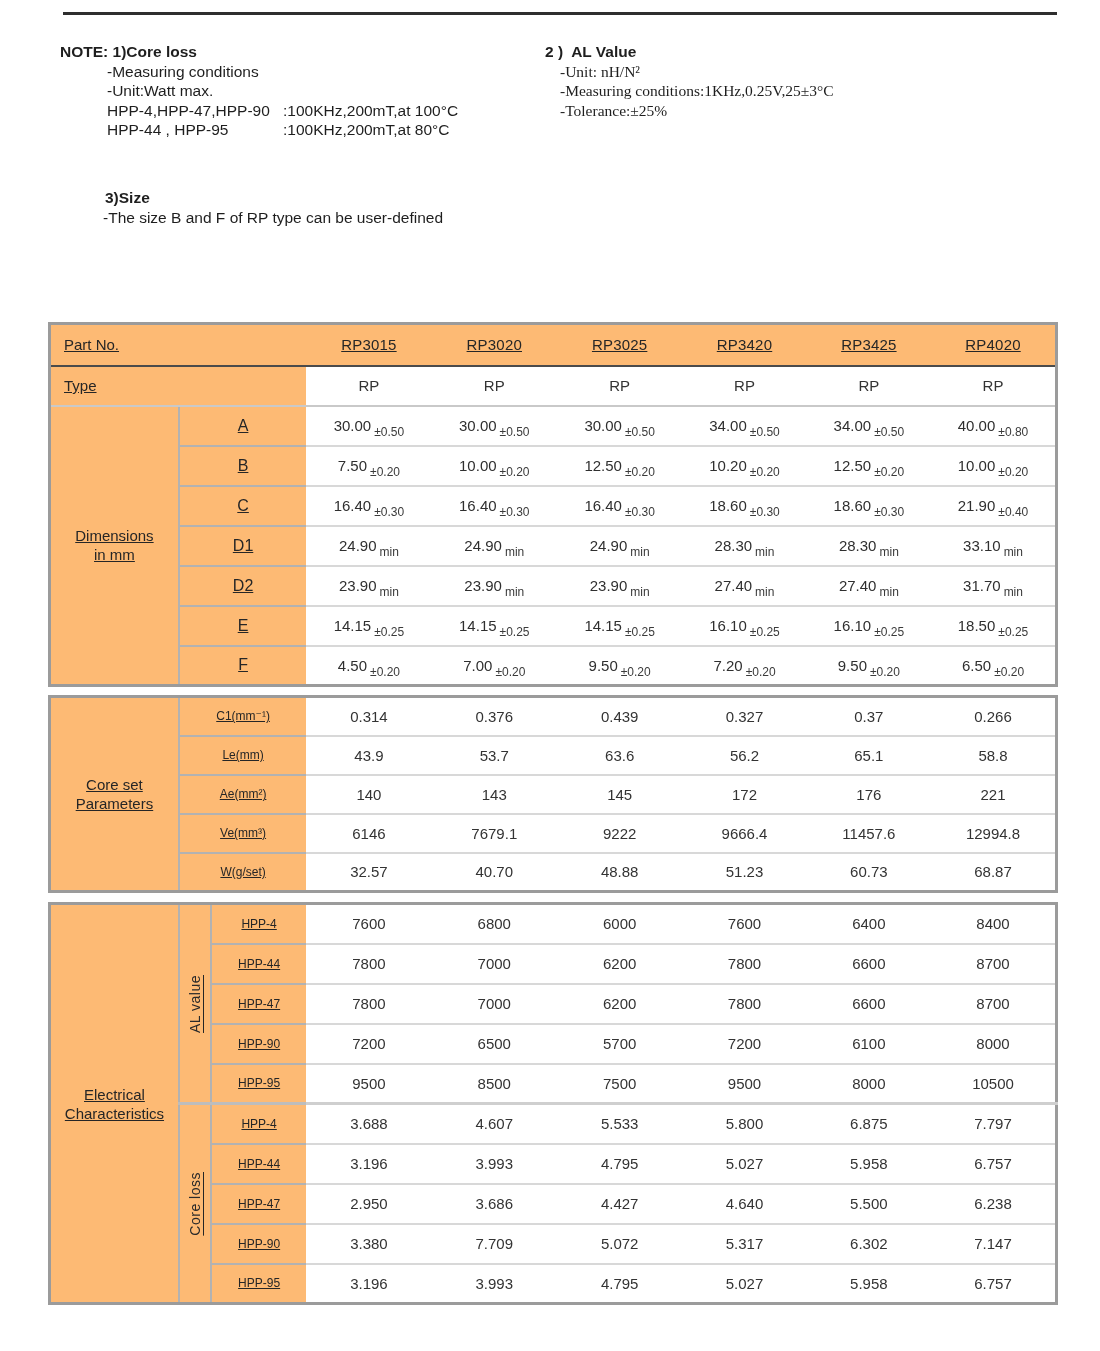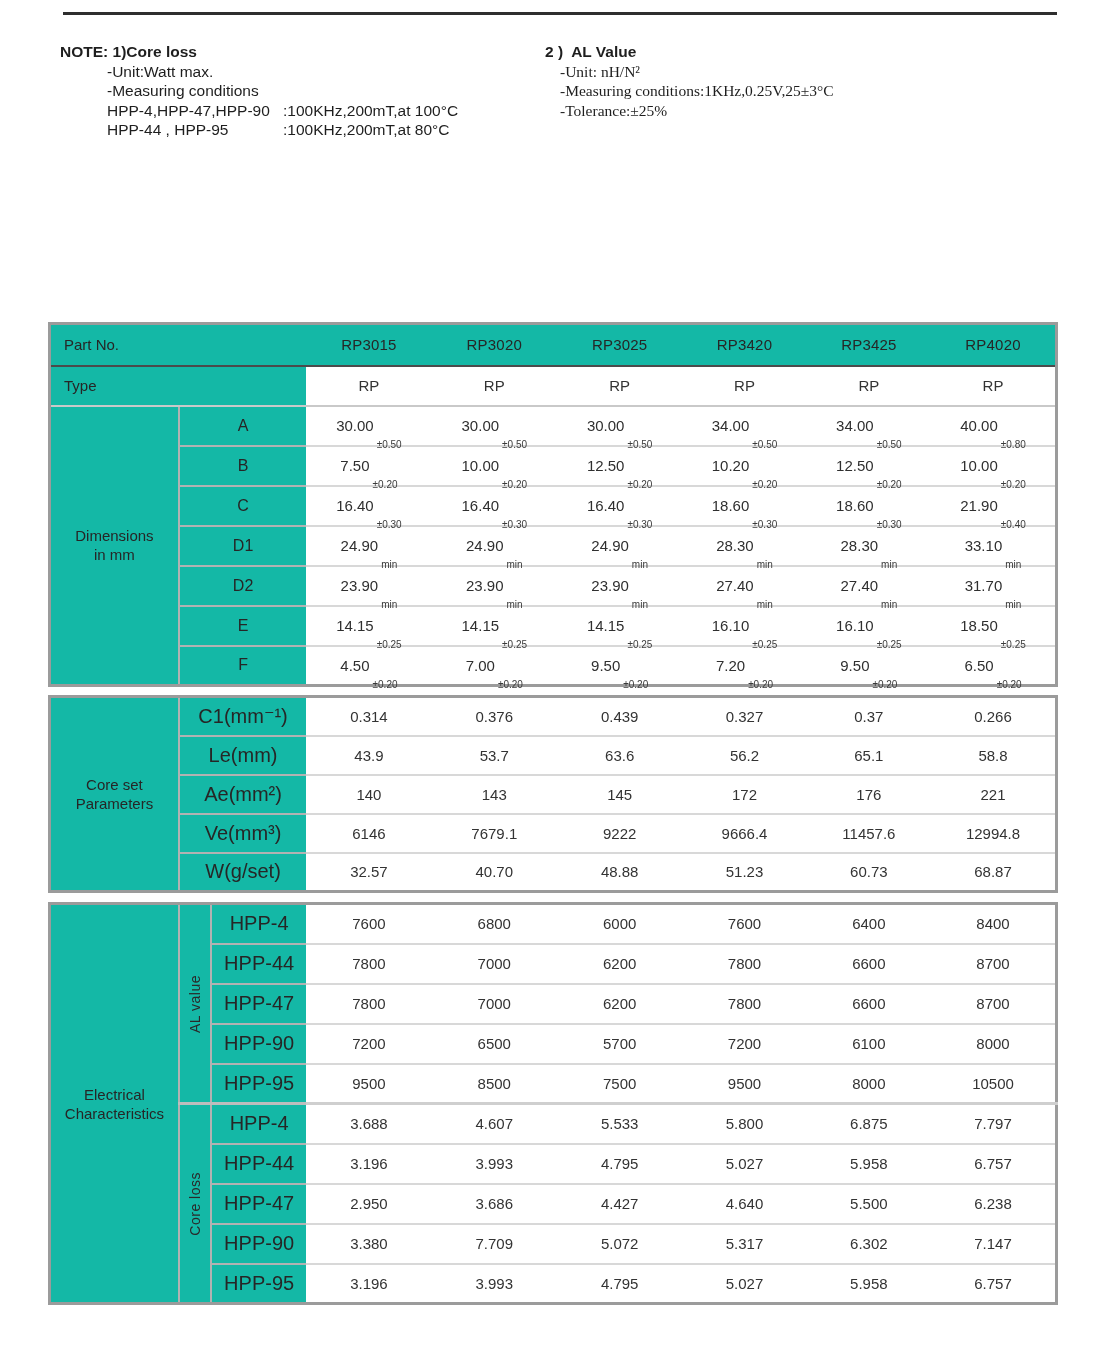--- a/index.html
+++ b/index.html
@@ -23,65 +23,69 @@
   
   .tables{position:absolute;left:48px;top:322px;width:1010px;}
   table.blk{border-collapse:collapse;table-layout:fixed;width:1010px;border:3px solid #9b9b9b;background:#fff;}
   #block2{margin-top:8px;}
   #block3{margin-top:9px;}
   #block1 tr{height:40px;}
   #block1 tr.rowh{height:42px;}
   #block2 tr{height:39px;}
   #block3 tr{height:40px;}
   td{padding:0;vertical-align:middle;font-size:15px;}
-  td.lab{background:#14b8a6;color:#262626;text-align:center;}
+  td.lab{background:#fdba74;color:#262626;text-align:center;text-decoration:underline;}
   td.left{text-align:left;padding-left:13px;font-size:15px;}
   td.cnum{font-size:15px;letter-spacing:0.2px;}
   td.data{background:#ffffff;text-align:center;color:#333;}
   td.group div{line-height:19px;font-size:15px;}
   td.sub{border-left:2px solid #b2b2b2;font-size:16px;}
-  td.hpp{font-size:20px;}
+  td.hpp{font-size:12px;}
   td.vlab{border-left:2px solid #b2b2b2;}
   .vtext{writing-mode:vertical-rl;transform:rotate(180deg);margin:0 auto;font-size:14px;letter-spacing:0.5px;color:#2a2a2a;}
   .pnr{border-bottom:2px solid #4b4b4b;}
   .typeb{border-bottom:2px solid #c9c9c9;margin-top:40px;}
   .btl{border-top:2px solid #b2b2b2;}
   .btd{border-top:2px solid #d8d8d8;}
   .bts{border-top:3px solid #bdbdbd;}
   .btsd{border-top:3px solid #cfcfcf;}
   .main{font-size:15px;color:#2f2f2f;}
-  .tol{font-size:10px;position:relative;top:17px;padding-left:3px;color:#3a3a3a;}
+  .tol{font-size:12px;position:relative;top:5px;padding-left:3px;color:#3a3a3a;}
 </style>
 </head>
 <body>
 
 <div class="page">
   <div class="toprule"></div>
 
   <div class="note" id="n1">
     <div class="ntitle">NOTE: 1)Core loss</div>
+    <div class="ind">-Measuring conditions</div>
     <div class="ind">-Unit:Watt max.</div>
-    <div class="ind">-Measuring conditions</div>
     <div class="ind cond">
       <span class="cl">HPP-4,HPP-47,HPP-90</span>
       <span class="cr">:100KHz,200mT,at 100°C</span>
     </div>
     <div class="ind cond">
       <span class="cl">HPP-44 , HPP-95</span>
       <span class="cr">:100KHz,200mT,at 80°C</span>
     </div>
   </div>
 
   <div class="note" id="n2">
     <div class="ntitle">2 )  AL Value</div>
     <div class="ind">-Unit: nH/N²</div>
     <div class="ind">-Measuring conditions:1KHz,0.25V,25±3°C</div>
     <div class="ind">-Tolerance:±25%</div>
   </div>
 
+  <div class="note" id="n3">
+    <div class="ntitle">3)Size</div>
+    <div>-The size B and F of RP type can be user-defined</div>
+  </div>
 
   <div class="tables">
     <table class="blk" id="block1">
         <colgroup>
           <col style="width: 129px;">
           <col style="width: 127px;">
           <col style="width: 125px;">
           <col style="width: 125px;">
           <col style="width: 125px;">
           <col style="width: 124px;">

